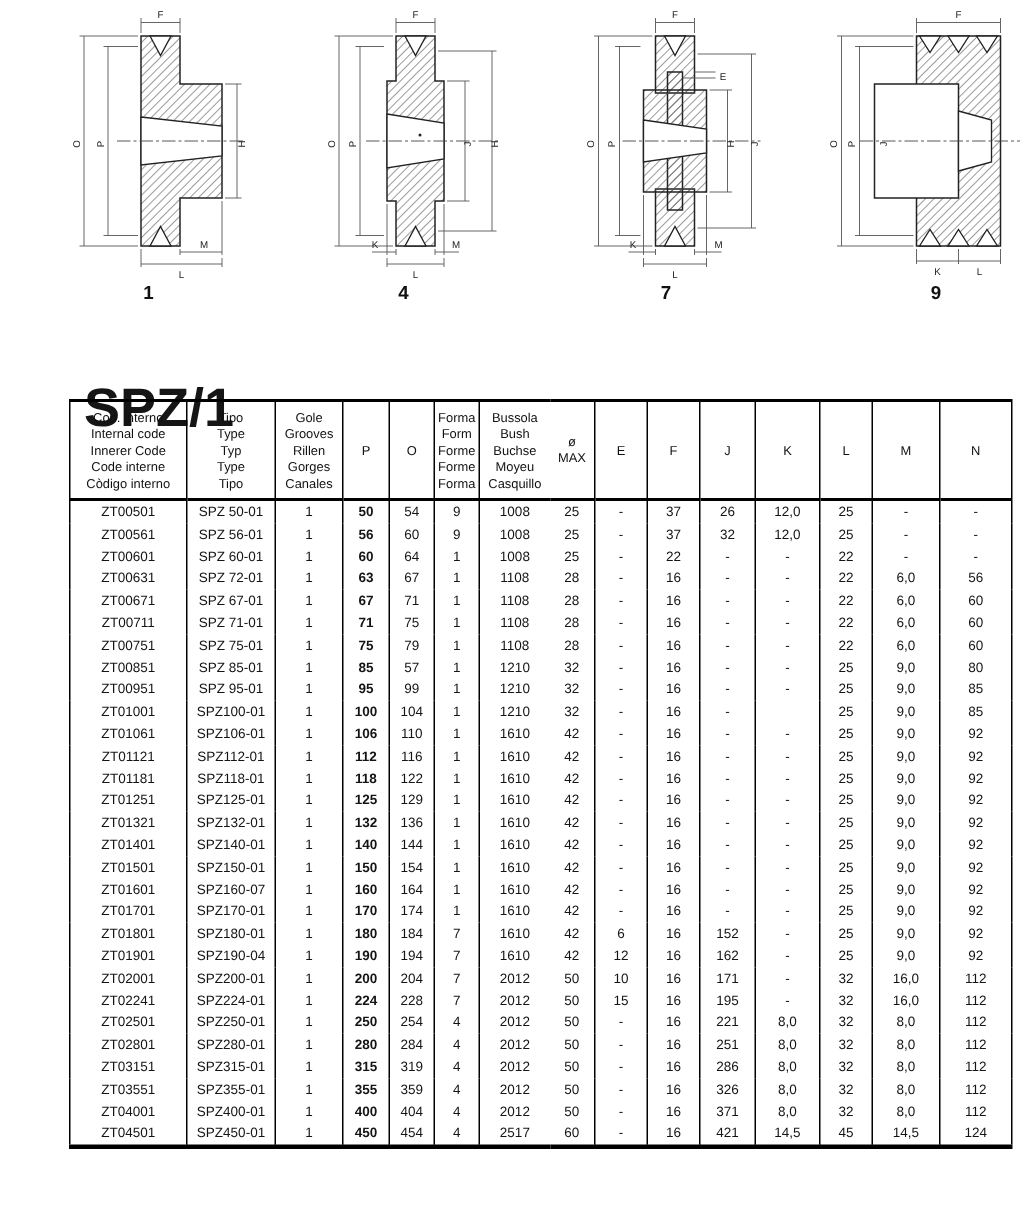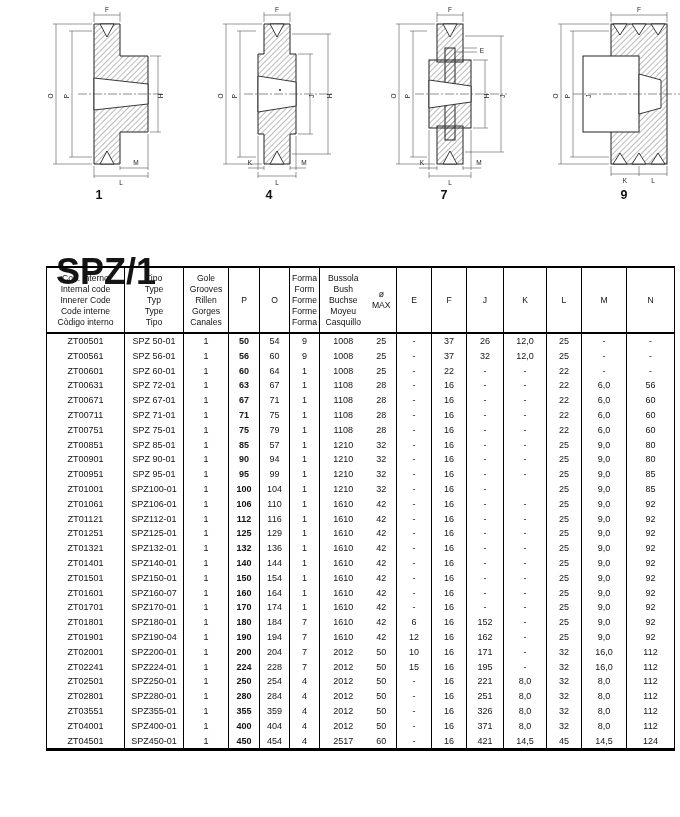--- a/index.html
+++ b/index.html
@@ -481,37 +481,20 @@
         <td>32</td>
         <td>-</td>
         <td>16</td>
         <td>-</td>
         <td>-</td>
         <td>25</td>
         <td>9,0</td>
         <td>80</td>
       </tr>
       <tr>
-        <td>ZT00901</td>
-        <td>SPZ 90-01</td>
-        <td>1</td>
-        <td>90</td>
-        <td>94</td>
-        <td>1</td>
-        <td>1210</td>
-        <td>32</td>
-        <td>-</td>
-        <td>16</td>
-        <td>-</td>
-        <td>-</td>
-        <td>25</td>
-        <td>9,0</td>
-        <td>80</td>
-      </tr>
-      <tr>
         <td>ZT00951</td>
         <td>SPZ 95-01</td>
         <td>1</td>
         <td>95</td>
         <td>99</td>
         <td>1</td>
         <td>1210</td>
         <td>32</td>
         <td>-</td>
         <td>16</td>
@@ -554,20 +537,37 @@
         <td>25</td>
         <td>9,0</td>
         <td>92</td>
       </tr>
       <tr>
         <td>ZT01121</td>
         <td>SPZ112-01</td>
         <td>1</td>
         <td>112</td>
         <td>116</td>
+        <td>1</td>
+        <td>1610</td>
+        <td>42</td>
+        <td>-</td>
+        <td>16</td>
+        <td>-</td>
+        <td>-</td>
+        <td>25</td>
+        <td>9,0</td>
+        <td>92</td>
+      </tr>
+      <tr>
+        <td>ZT01181</td>
+        <td>SPZ118-01</td>
+        <td>1</td>
+        <td>118</td>
+        <td>122</td>
         <td>1</td>
         <td>1610</td>
         <td>42</td>
         <td>-</td>
         <td>16</td>
         <td>-</td>
         <td>-</td>
         <td>25</td>
         <td>9,0</td>
         <td>92</td>
@@ -770,20 +770,37 @@
         <td>50</td>
         <td>-</td>
         <td>16</td>
         <td>251</td>
         <td>8,0</td>
         <td>32</td>
         <td>8,0</td>
         <td>112</td>
       </tr>
       <tr>
+        <td>ZT03151</td>
+        <td>SPZ315-01</td>
+        <td>1</td>
+        <td>315</td>
+        <td>319</td>
+        <td>4</td>
+        <td>2012</td>
+        <td>50</td>
+        <td>-</td>
+        <td>16</td>
+        <td>286</td>
+        <td>8,0</td>
+        <td>32</td>
+        <td>8,0</td>
+        <td>112</td>
+      </tr>
+      <tr>
         <td>ZT03551</td>
         <td>SPZ355-01</td>
         <td>1</td>
         <td>355</td>
         <td>359</td>
         <td>4</td>
         <td>2012</td>
         <td>50</td>
         <td>-</td>
         <td>16</td>

